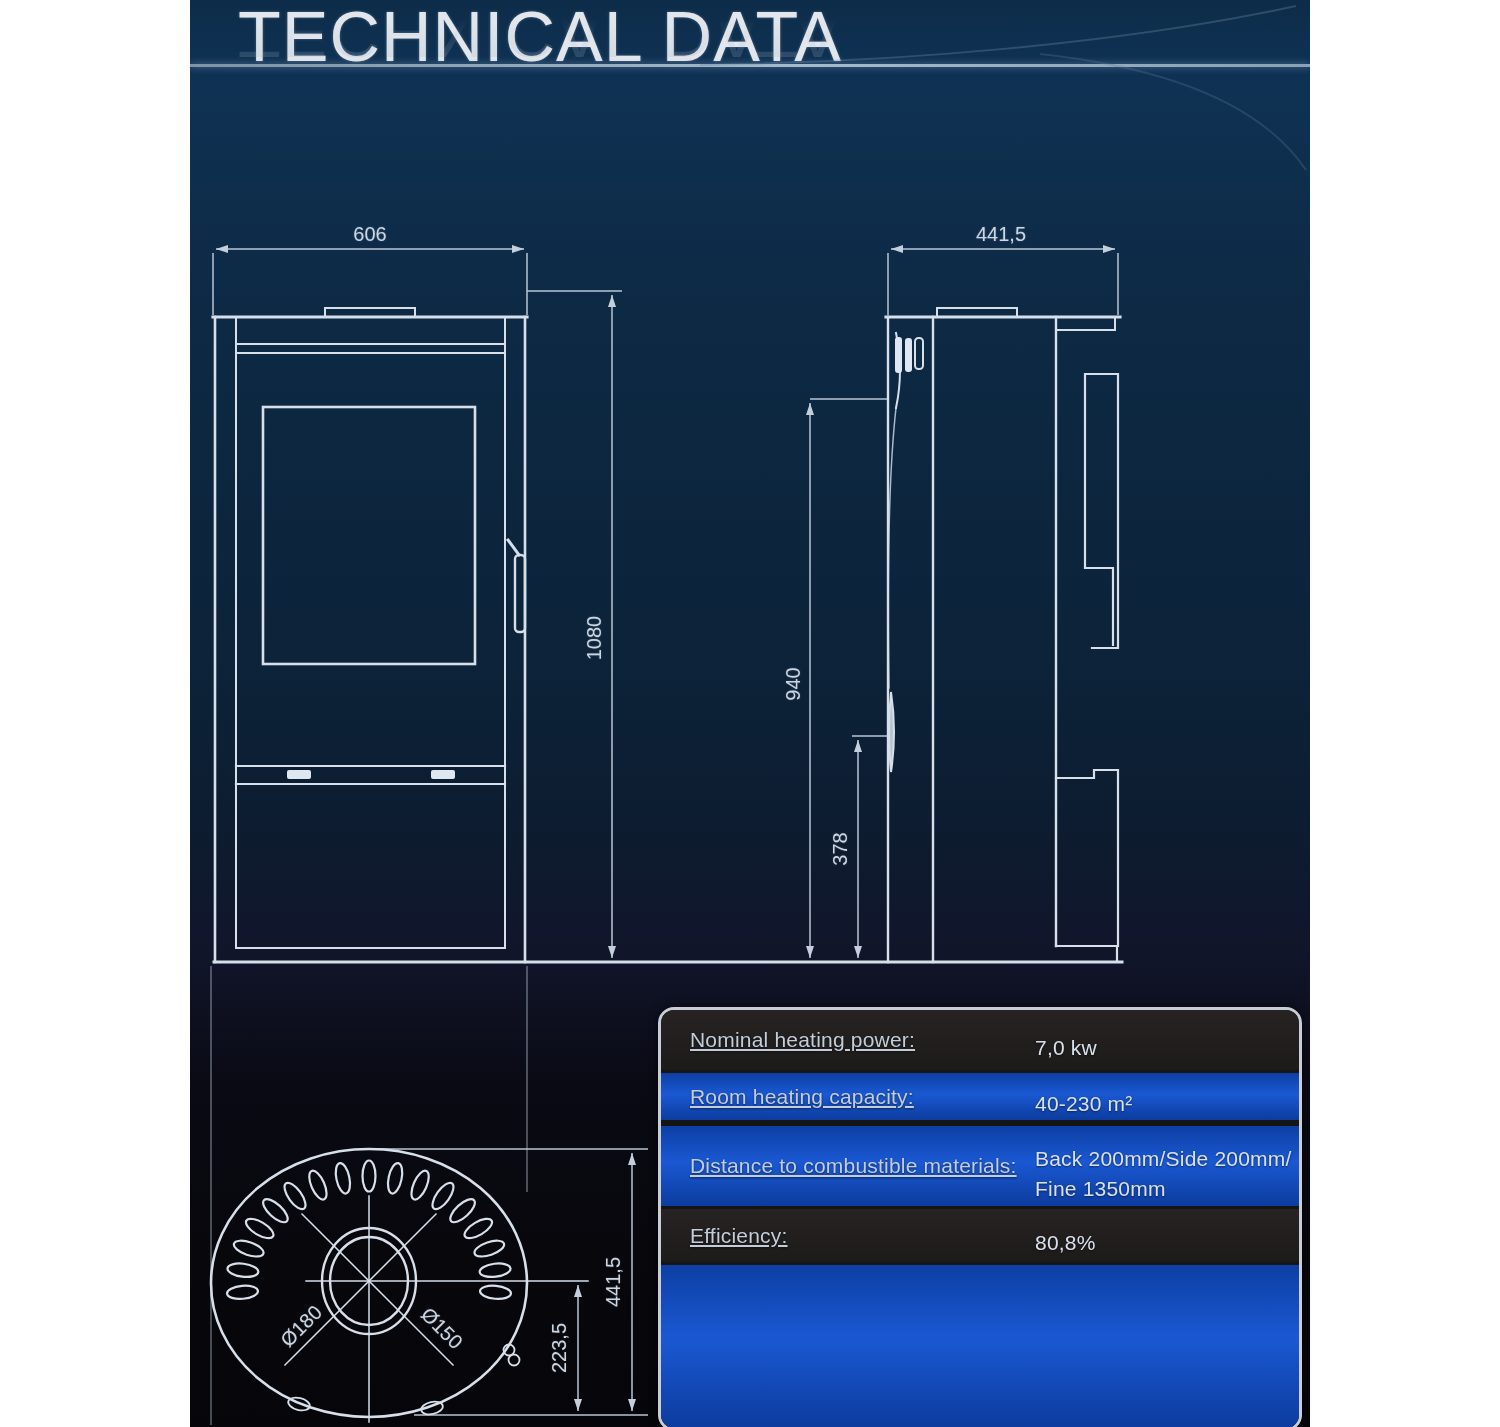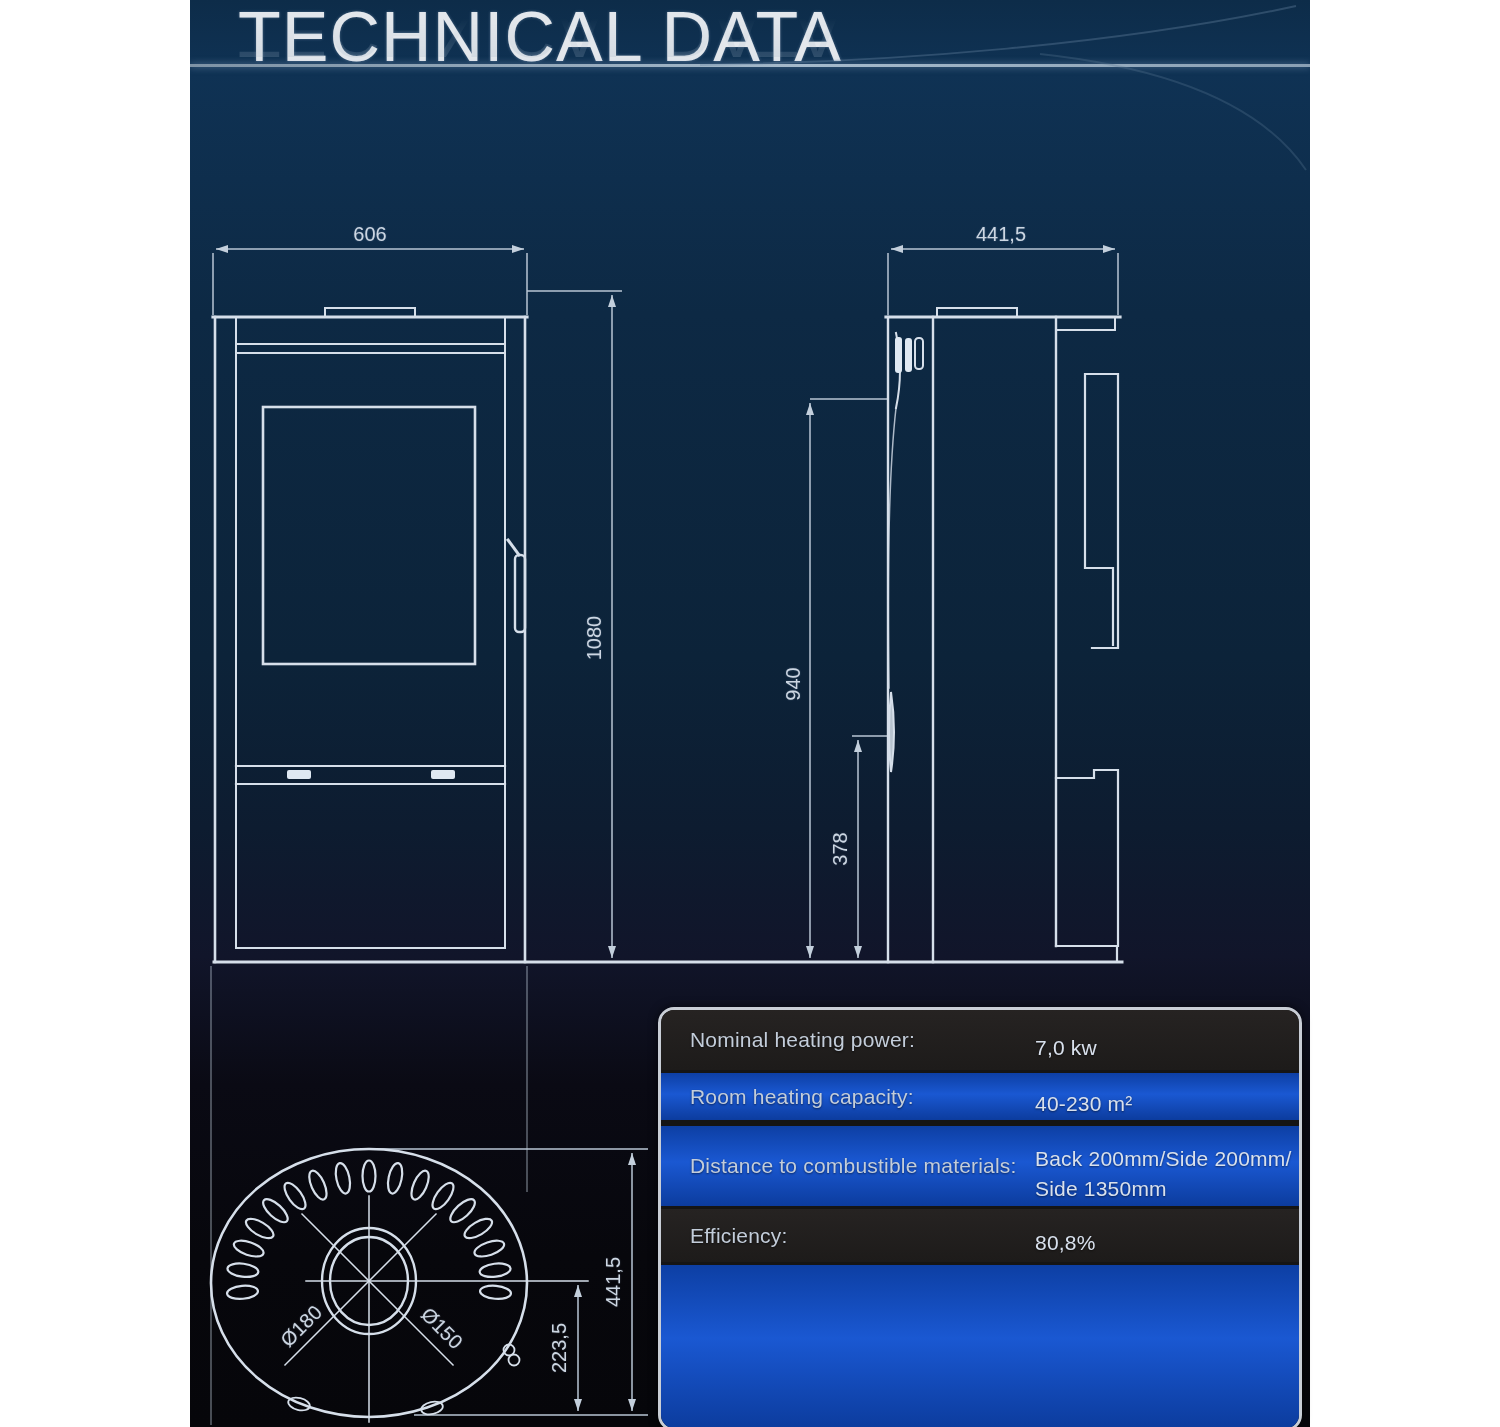--- a/index.html
+++ b/index.html
@@ -55,20 +55,21 @@
               box-sizing:border-box; }
   .spec-row.dark { background:linear-gradient(180deg,#262322 0%, #1d1b1a 100%); }
   .spec-row.blue {
     background:linear-gradient(180deg,#0d3fa4 0%, #1a58d2 45%, #0c3c9e 100%);
     border-top:3px solid #151515; border-bottom:3px solid #151515;
   }
   .spec-row.sliver { flex:1 1 auto; border-bottom:none; }
   .spec-label {
     position:absolute; left:29px; color:#c3cdda; font-size:21px; letter-spacing:.2px;
     text-shadow:0 1px 2px rgba(0,0,0,.5);
+    text-decoration:underline;
   }
   .spec-value {
     position:absolute; left:374px; color:#d9e1ed; font-size:21px; letter-spacing:.2px;
     line-height:1.4; text-shadow:0 1px 2px rgba(0,0,0,.5);margin-top:15px;
   }
 </style>
 </head>
 <body>
 
 <div class="stage">
@@ -225,20 +226,20 @@
     <span class="spec-label">Nominal heating power:</span>
     <span class="spec-value">7,0 kw</span>
   </div>
   <div class="spec-row blue" style="height:53px">
     <span class="spec-label">Room heating capacity:</span>
     <span class="spec-value">40-230 m²</span>
   </div>
   <div class="spec-row blue" style="height:86px">
     <span class="spec-label">Distance to combustible materials:</span>
     <span class="spec-value"><span>Back 200mm/Side 200mm/</span><br>
-      <span>Side 1350mm</span></span>
+      <span>Fine 1350mm</span></span>
   </div>
   <div class="spec-row dark" style="height:53px">
     <span class="spec-label">Efficiency:</span>
     <span class="spec-value">80,8%</span>
   </div>
   <div class="spec-row blue sliver"></div>
 </div>
 
 </body></html>

